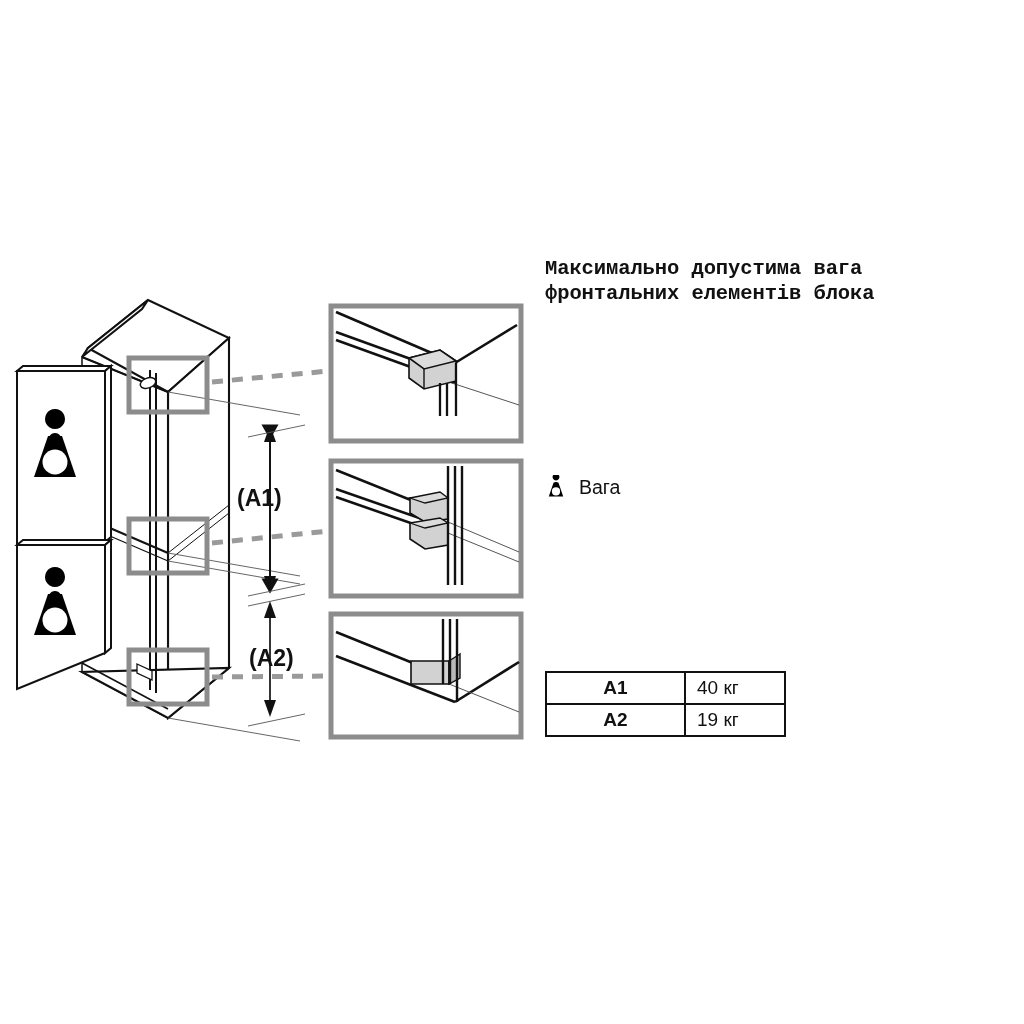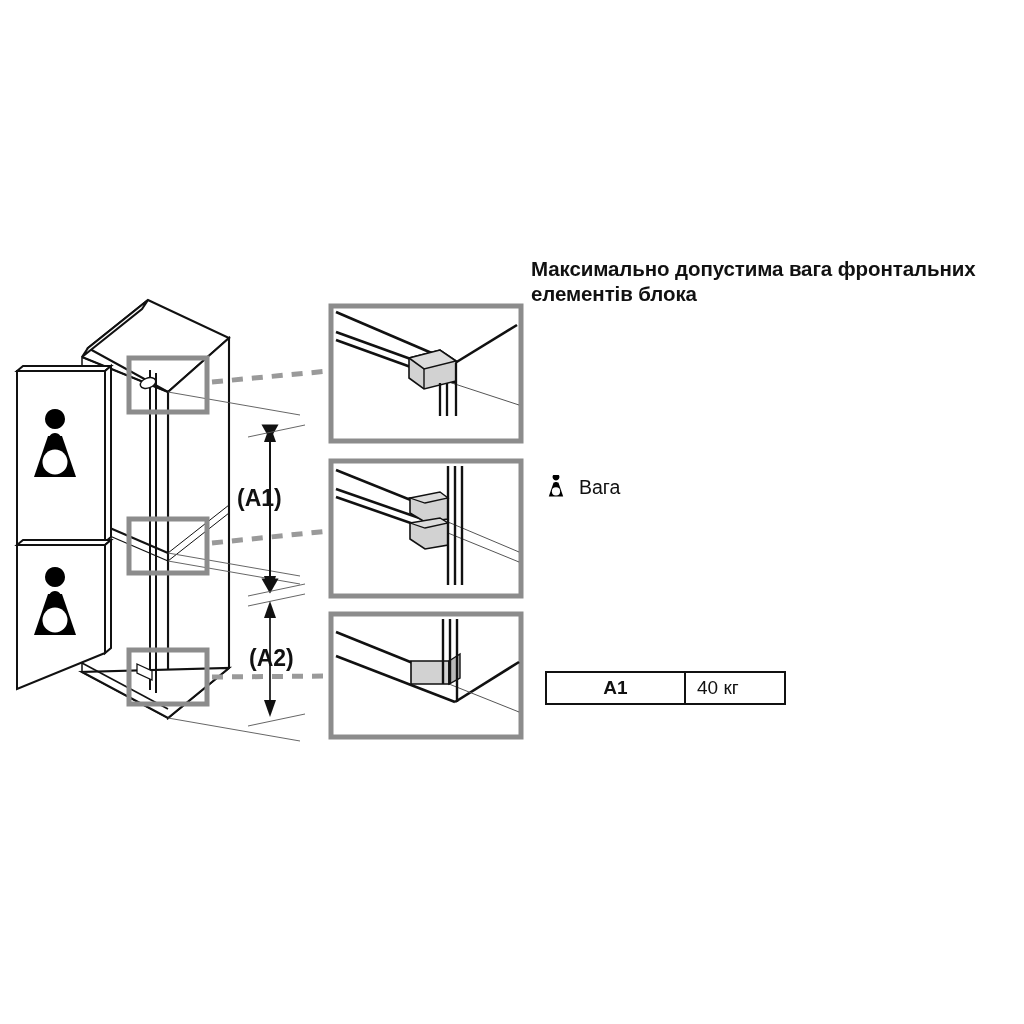--- a/index.html
+++ b/index.html
@@ -22,23 +22,24 @@
     height: 1024px;
   }
   .illustration {
     position: absolute;
     left: 0; top: 0;
     width: 1024px;
     height: 1024px;
   }
   .text-block {
     position: absolute;
-    left: 531px;
+    left: 545px;
     top: 256px;
     width: 452px;
+    font-family: Liberation Mono, monospace;
   }
   .heading {
     font-size: 20.5px;
     font-weight: bold;
     line-height: 25px;
     letter-spacing: -0.1px;
     margin: 0;
     color: #111111;
   }
   .body-copy {
@@ -283,16 +284,20 @@
     </svg>
     <span class="legend-label">Вага</span>
   </div>
 
   <table class="spec-table">
     <tbody>
       <tr>
         <td class="key">A1</td>
         <td class="val">40 кг</td>
       </tr>
+      <tr>
+        <td class="key">A2</td>
+        <td class="val">19 кг</td>
+      </tr>
     </tbody>
   </table>
 
 </div>
 
 </body></html>

